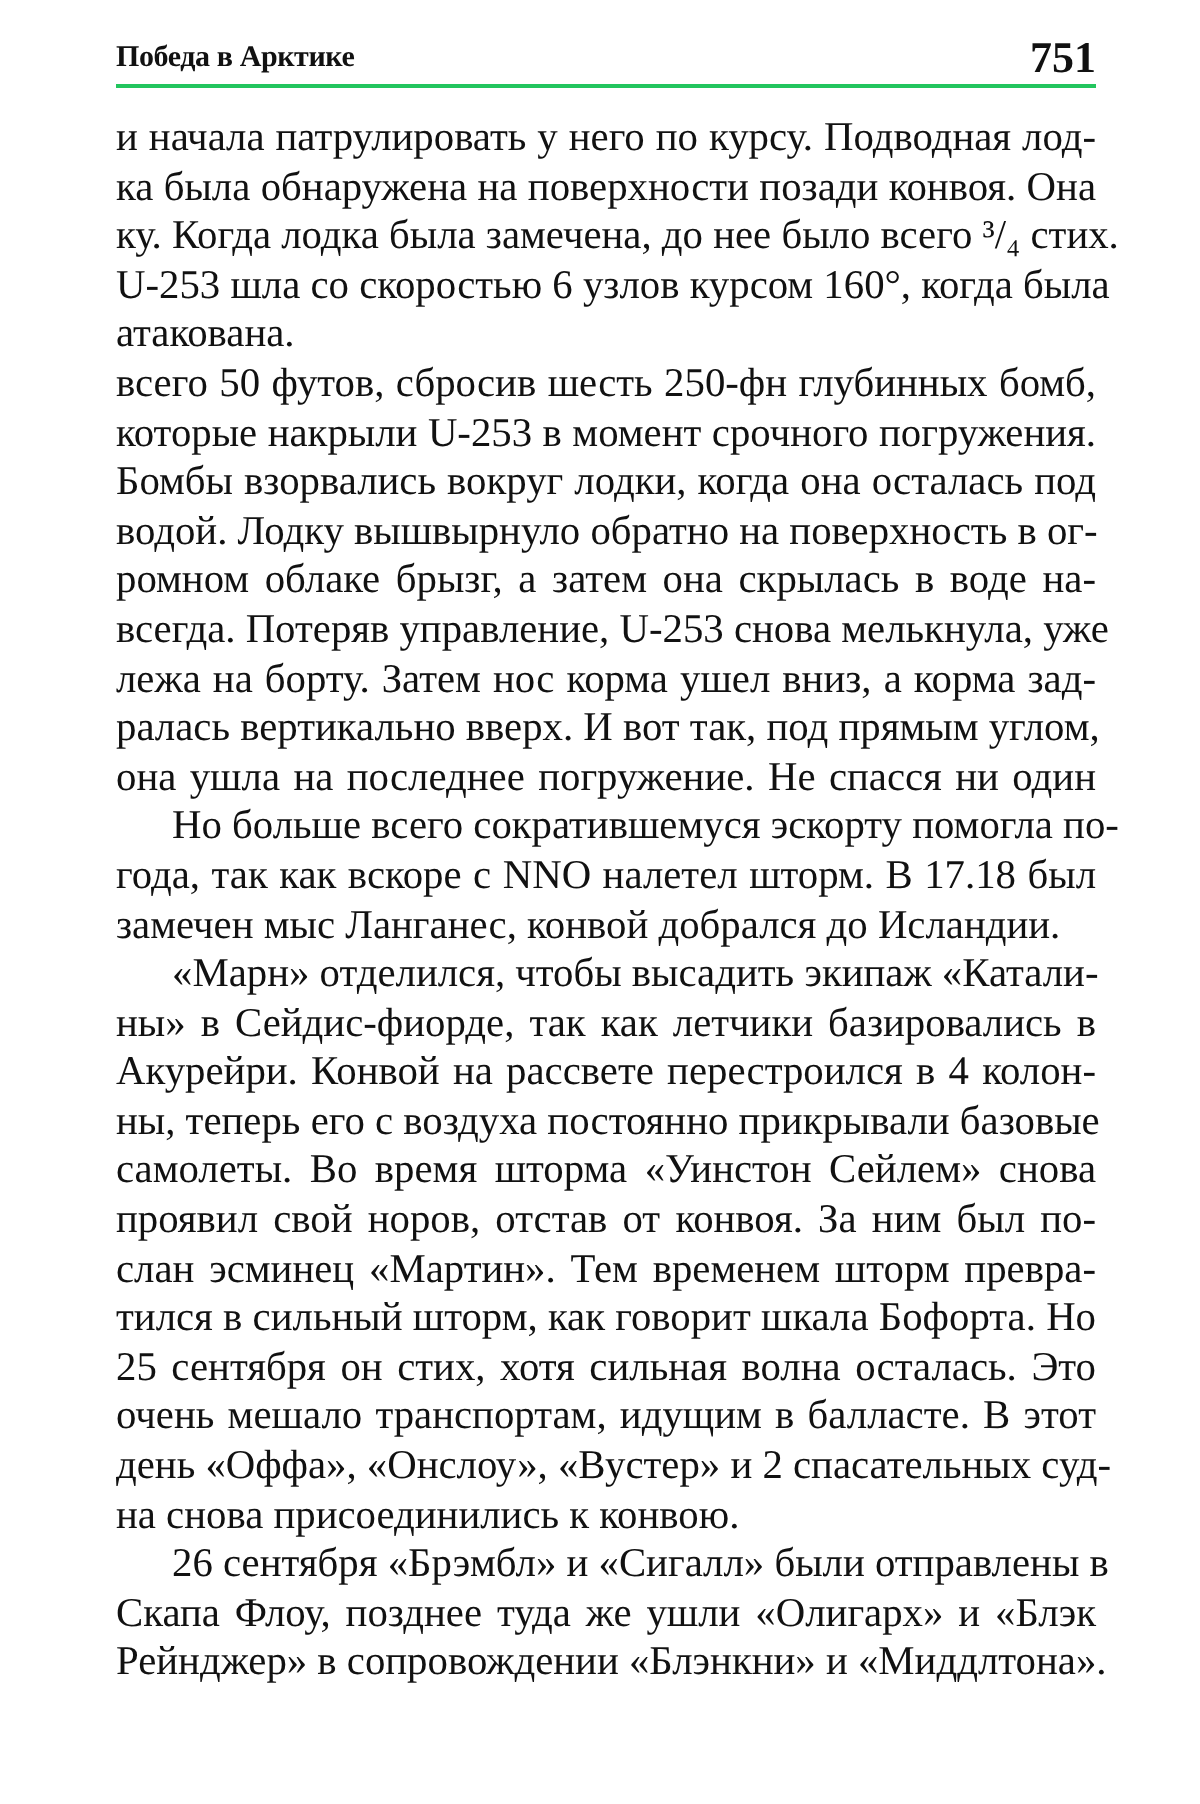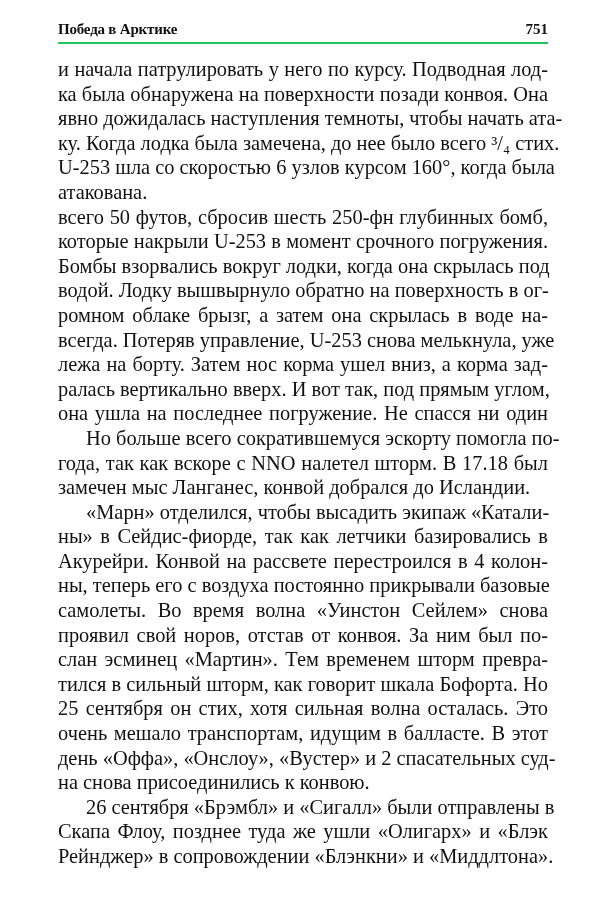--- a/index.html
+++ b/index.html
@@ -8,21 +8,21 @@
     position: absolute; left: 58px; top: 18px; width: 490px;
     color: #111;
   }
   .running-head {
     display: flex; justify-content: space-between; align-items: flex-end;
     font-family: "Liberation Serif", serif; font-weight: bold;
     font-size: 15px; height: 22px; line-height: 22px;
     border-bottom: 2px solid #22c55e; padding-bottom: 2px;
   }
   .running-head .title { letter-spacing: -0.2px; }
-  .running-head .pageno { font-size: 15px; }
+  .running-head .pageno { font-size: 22px; }
   .body-text {
     margin-top: 13px;
     font-family: "Liberation Serif", serif;
     font-size: 20.4px; line-height: 24.6px;
     text-align: justify;
     hyphens: none;
   }
   .body-text p { margin: 0; }
   .body-text .line { display: block; text-align: justify; text-align-last: justify; white-space: nowrap; font-family: Liberation Serif, serif; }
   .body-text .line.last { text-align-last: left; }
@@ -34,47 +34,46 @@
 <div class="page">
   <div class="running-head">
     <span class="title">Победа в Арктике</span>
     <span class="pageno">751</span>
   </div>
 
   <div class="body-text">
     <p>
       <span class="line">и начала патрулировать у него по курсу. Подводная лод-</span>
       <span class="line">ка была обнаружена на поверхности позади конвоя. Она</span>
-      <span class="line">явно дожидалась наступления темноты, чтобы начать ата-</span>
       <span class="line">ку. Когда лодка была замечена, до нее было всего ³/₄ стих.</span>
       <span class="line">U-253 шла со скоростью 6 узлов курсом 160°, когда была</span>
       <span class="line last">атакована.</span>
     </p>
     <p>
       <span class="line">всего 50 футов, сбросив шесть 250-фн глубинных бомб,</span>
       <span class="line">которые накрыли U-253 в момент срочного погружения.</span>
-      <span class="line">Бомбы взорвались вокруг лодки, когда она скрылась под</span>
+      <span class="line">Бомбы взорвались вокруг лодки, когда она осталась под</span>
       <span class="line">водой. Лодку вышвырнуло обратно на поверхность в ог-</span>
       <span class="line">ромном облаке брызг, а затем она скрылась в воде на-</span>
       <span class="line">всегда. Потеряв управление, U-253 снова мелькнула, уже</span>
       <span class="line">лежа на борту. Затем нос корма ушел вниз, а корма зад-</span>
       <span class="line">ралась вертикально вверх. И вот так, под прямым углом,</span>
       <span class="line">она ушла на последнее погружение. Не спасся ни один</span>
     </p>
     <p>
       <span class="line indent">Но больше всего сократившемуся эскорту помогла по-</span>
       <span class="line">года, так как вскоре с NNO налетел шторм. В 17.18 был</span>
       <span class="line last">замечен мыс Ланганес, конвой добрался до Исландии.</span>
     </p>
     <p>
       <span class="line indent">«Марн» отделился, чтобы высадить экипаж «Катали-</span>
       <span class="line">ны» в Сейдис-фиорде, так как летчики базировались в</span>
       <span class="line">Акурейри. Конвой на рассвете перестроился в 4 колон-</span>
       <span class="line">ны, теперь его с воздуха постоянно прикрывали базовые</span>
-      <span class="line">самолеты. Во время волна «Уинстон Сейлем» снова</span>
+      <span class="line">самолеты. Во время шторма «Уинстон Сейлем» снова</span>
       <span class="line">проявил свой норов, отстав от конвоя. За ним был по-</span>
       <span class="line">слан эсминец «Мартин». Тем временем шторм превра-</span>
       <span class="line">тился в сильный шторм, как говорит шкала Бофорта. Но</span>
       <span class="line">25 сентября он стих, хотя сильная волна осталась. Это</span>
       <span class="line">очень мешало транспортам, идущим в балласте. В этот</span>
       <span class="line">день «Оффа», «Онслоу», «Вустер» и 2 спасательных суд-</span>
       <span class="line last">на снова присоединились к конвою.</span>
     </p>
     <p>
       <span class="line indent">26 сентября «Брэмбл» и «Сигалл» были отправлены в</span>

